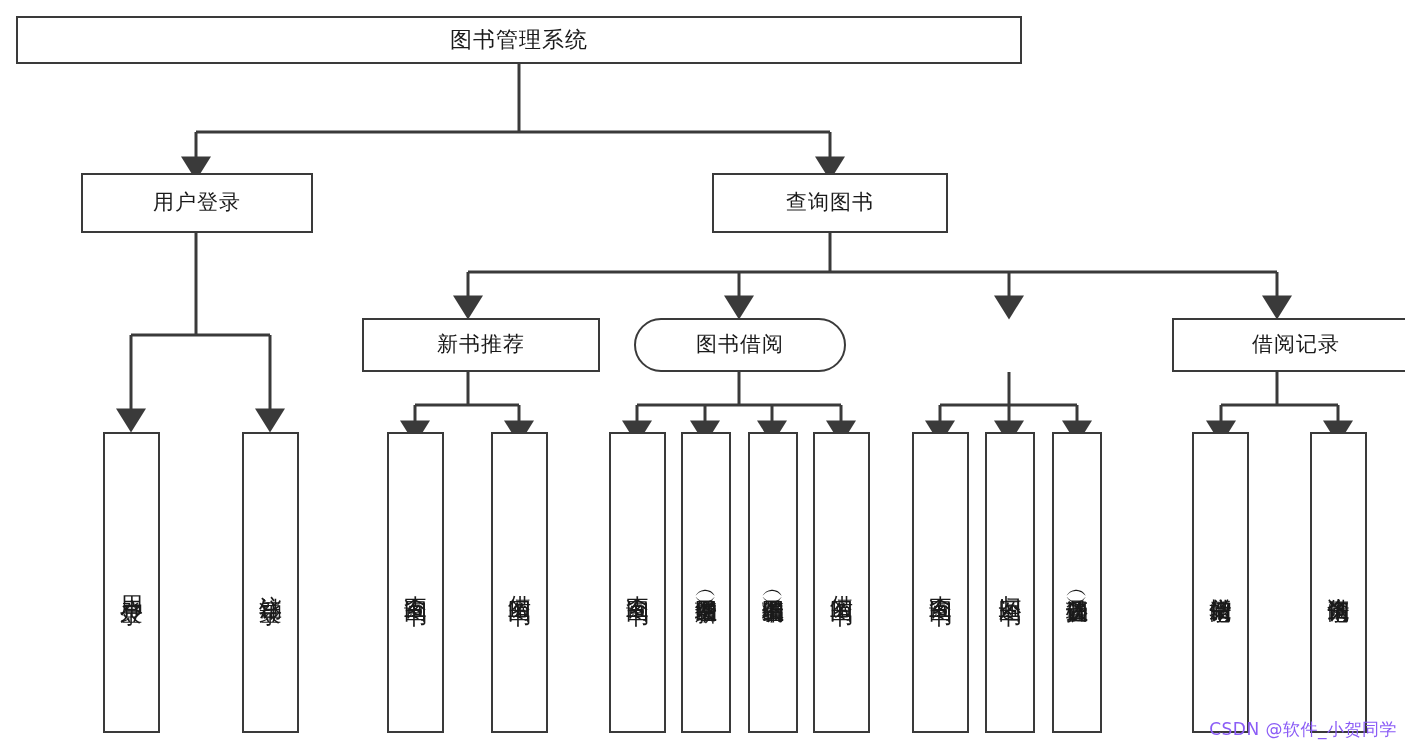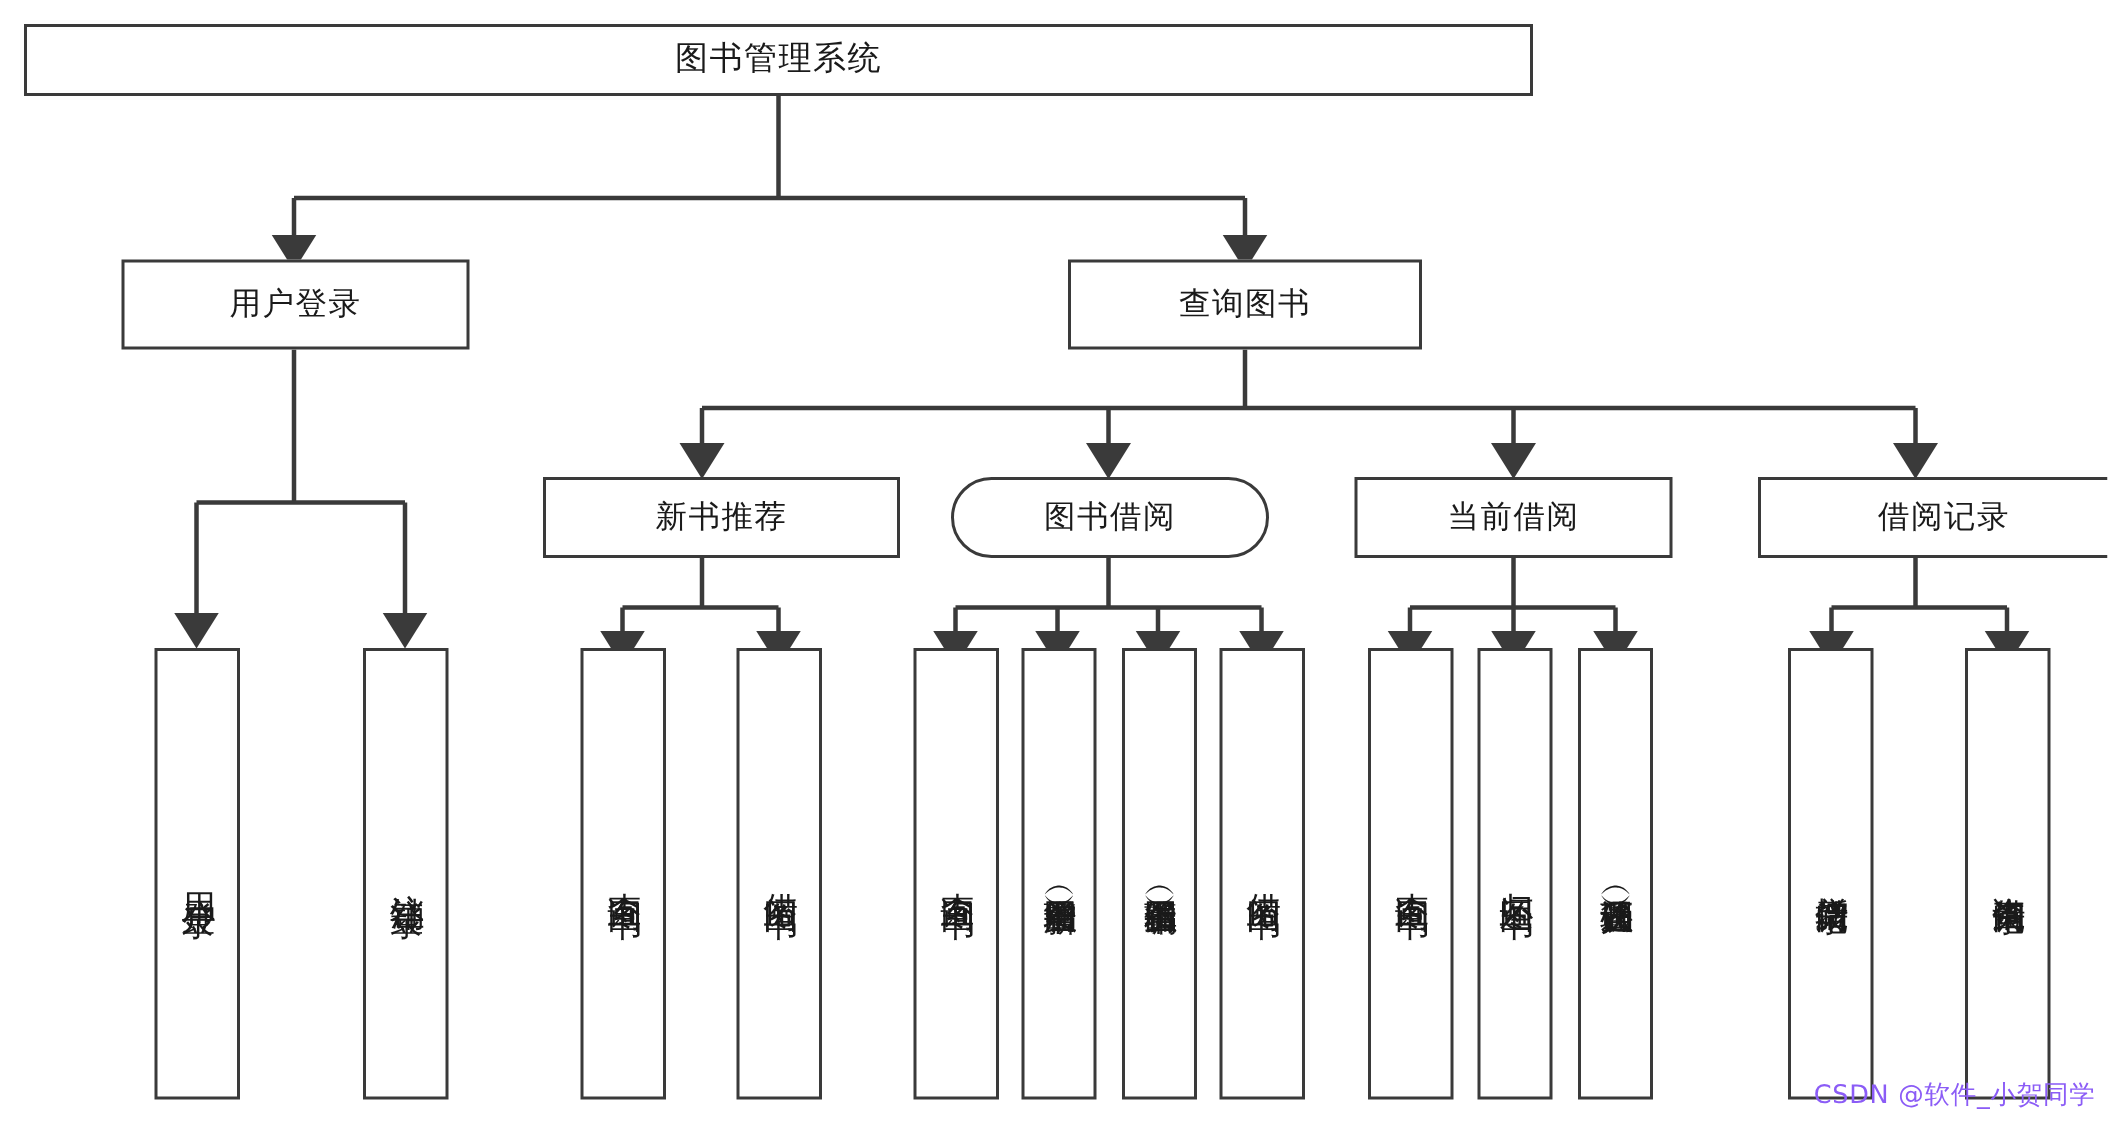--- a/index.html
+++ b/index.html
@@ -128,23 +128,20 @@
   <div class="node h" style="left:712px; top:173px; width:236px; height:60px;">
     <span>查询图书</span>
   </div>
 
   <div class="node h" style="left:362px; top:318px; width:238px; height:54px;">
     <span>新书推荐</span>
   </div>
   <div class="node h" style="left:634px; top:318px; width:212px; height:54px;border-radius:27px;">
     <span>图书借阅</span>
   </div>
-  <div class="node h" style="left:903px; top:318px; width:212px; height:54px;">
-    <span>当前借阅</span>
-  </div>
   <div class="node h" style="left:1172px; top:318px; width:248px; height:54px;">
     <span>借阅记录</span>
   </div>
 
   <div class="node v" style="left:103px; top:432px; width:57px; height:301px;">
     <span>用户登录</span>
   </div>
   <div class="node v" style="left:242px; top:432px; width:57px; height:301px;">
     <span>注销登录</span>
   </div>

